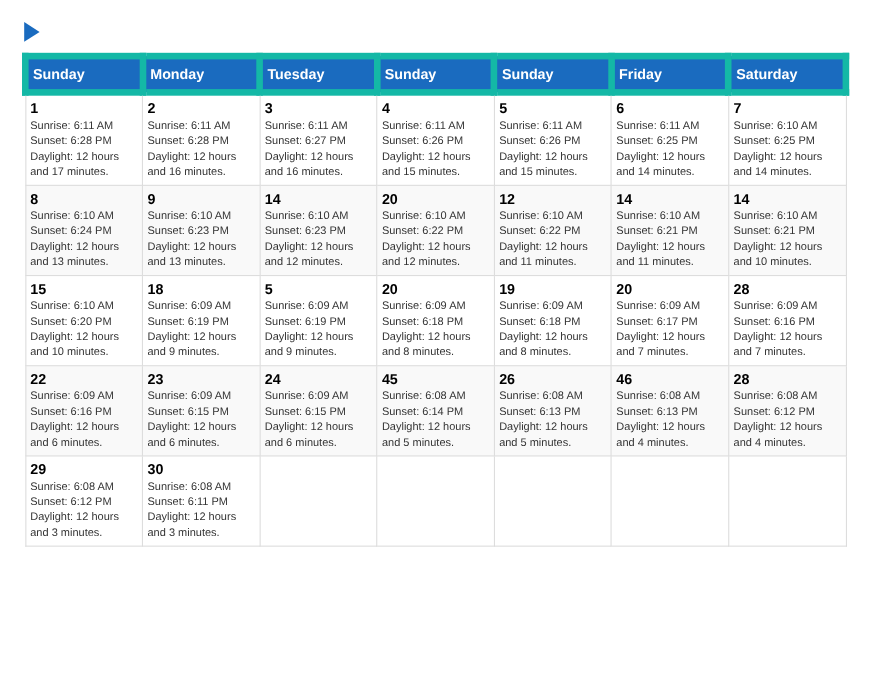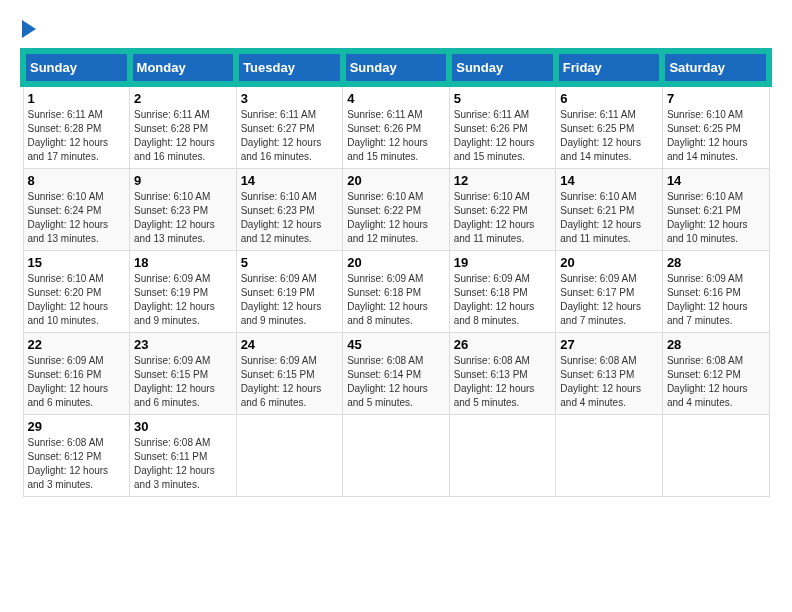--- a/index.html
+++ b/index.html
@@ -208,21 +208,21 @@
         </td>
         <td>
           <span class="day-num">45</span>
           <div class="day-info">Sunrise: 6:08 AM<br>Sunset: 6:14 PM<br>Daylight: 12 hours<br>and 5 minutes.</div>
         </td>
         <td>
           <span class="day-num">26</span>
           <div class="day-info">Sunrise: 6:08 AM<br>Sunset: 6:13 PM<br>Daylight: 12 hours<br>and 5 minutes.</div>
         </td>
         <td>
-          <span class="day-num">27</span>
+          <span class="day-num">46</span>
           <div class="day-info">Sunrise: 6:08 AM<br>Sunset: 6:13 PM<br>Daylight: 12 hours<br>and 4 minutes.</div>
         </td>
         <td>
           <span class="day-num">28</span>
           <div class="day-info">Sunrise: 6:08 AM<br>Sunset: 6:12 PM<br>Daylight: 12 hours<br>and 4 minutes.</div>
         </td>
       </tr>
       <tr>
         <td>
           <span class="day-num">29</span>

